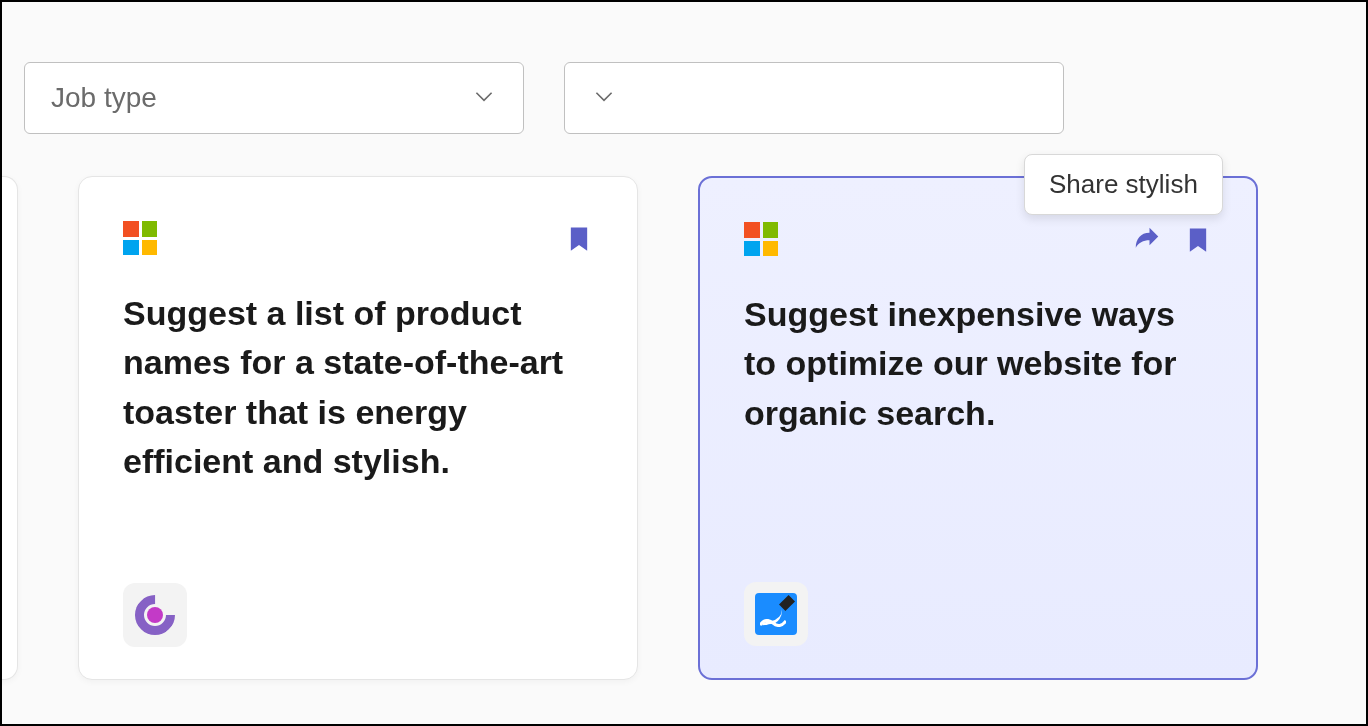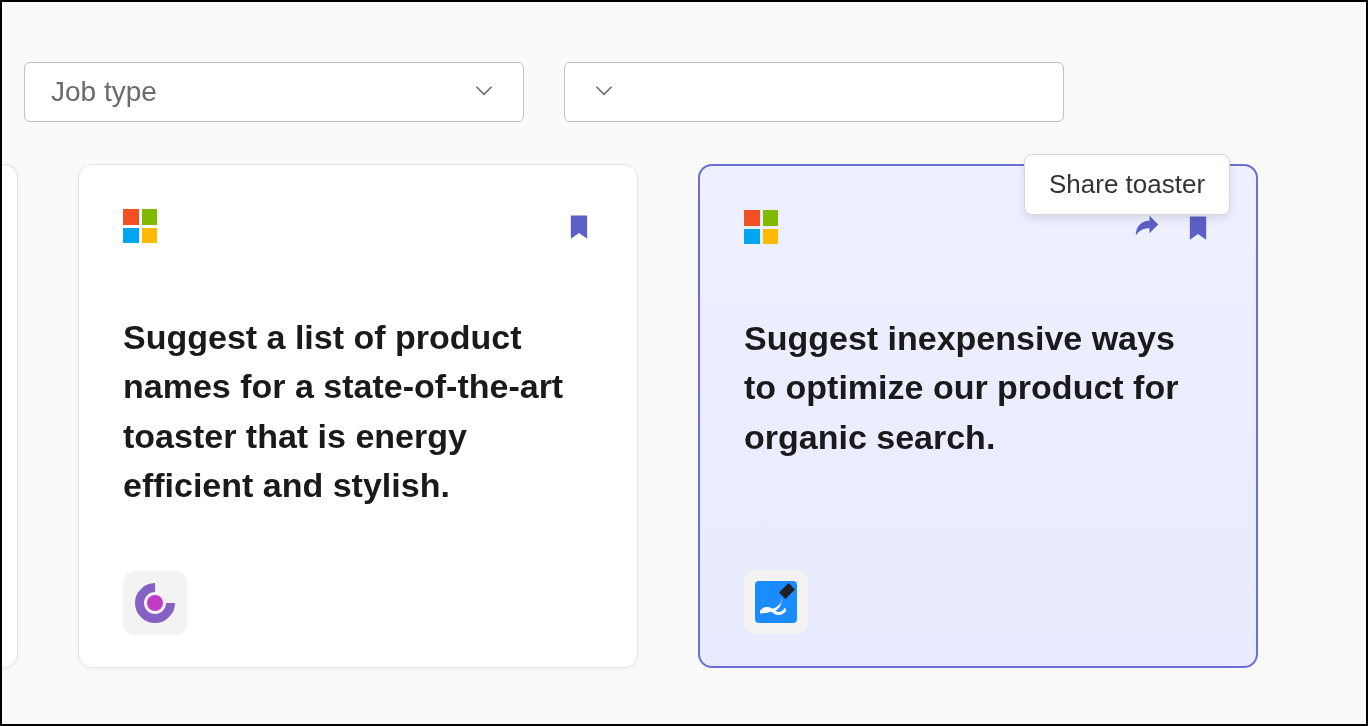--- a/index.html
+++ b/index.html
@@ -16,21 +16,21 @@
       position: relative;
       border: 2px solid #000;
     }
     .filter-row {
       display: flex;
       gap: 40px;
       padding: 60px 0 0 22px;
     }
     .filter-select {
       width: 500px;
-      height: 60px;
+      height: 72px;
       background: #fff;
       border: 1px solid #c0c0c0;
       border-radius: 6px;
       display: flex;
       align-items: center;
       justify-content: space-between;
       padding: 0 26px;
       cursor: pointer;
     }
     .filter-select .label {
@@ -73,21 +73,20 @@
       background: #5b5fc7;
     }
     .card {
       width: 560px;
       height: 504px;
       border-radius: 14px;
       padding: 44px 44px 32px 44px;
       display: flex;
       flex-direction: column;
       position: relative;
-      gap: 36px;
     }
     .card-default {
       background: #fff;
       border: 1px solid #e5e5e5;
       box-shadow: 0 2px 6px rgba(0,0,0,0.04);
     }
     .card-selected {
       background: linear-gradient(180deg, #eef0ff 0%, #e8ebff 100%);
       border: 2px solid #6b70d6;
     }
@@ -292,27 +291,27 @@
               <path d="M14 3 l7 7 -7 7 v-4 c-5 0 -9 2 -11 6 c0 -7 4 -12 11 -12 z"></path>
             </svg>
         </span>
         <span class="bookmark-icon">
           <svg viewBox="0 0 24 24">
               <path d="M5 3 h14 v20 l-7-5 -7 5 z"></path>
             </svg>
         </span>
       </div>
     </div>
-    <div class="card-text">Suggest inexpensive ways to optimize our product for organic search.</div>
+    <div class="card-text">Suggest inexpensive ways to optimize our website for organic search.</div>
     <div class="card-footer">
       <div class="app-badge">
         <div class="whiteboard-icon">
           <div class="wave"><svg viewBox="0 0 26 8">
                 <path d="M0 6 Q6 -2 13 4 T26 2"></path>
               </svg></div>
           <div class="pen"></div>
         </div>
       </div>
     </div>
   </div>
 </div>
 
-<div class="tooltip">Share toaster</div>
+<div class="tooltip">Share stylish</div>
 
 </body></html>

